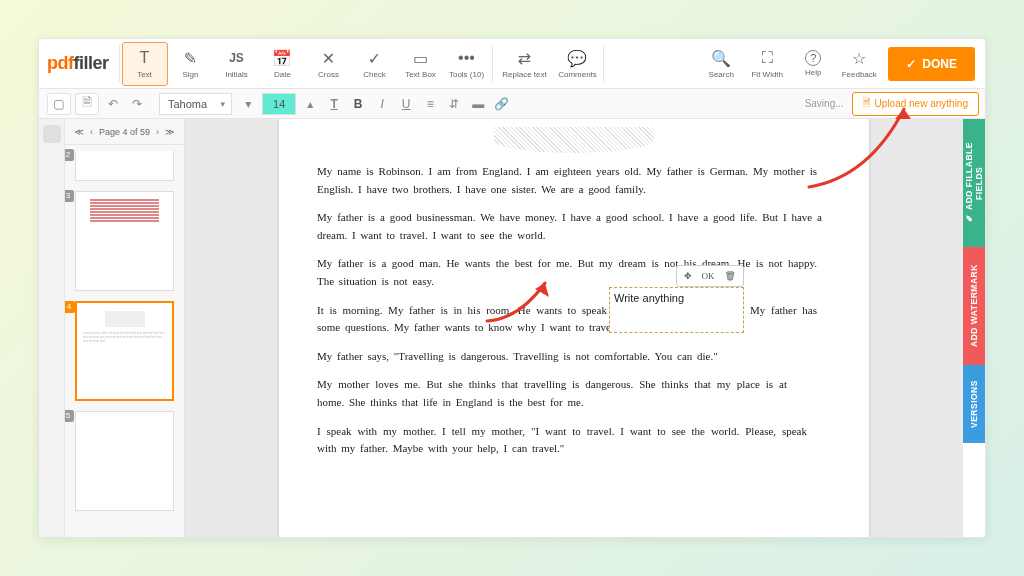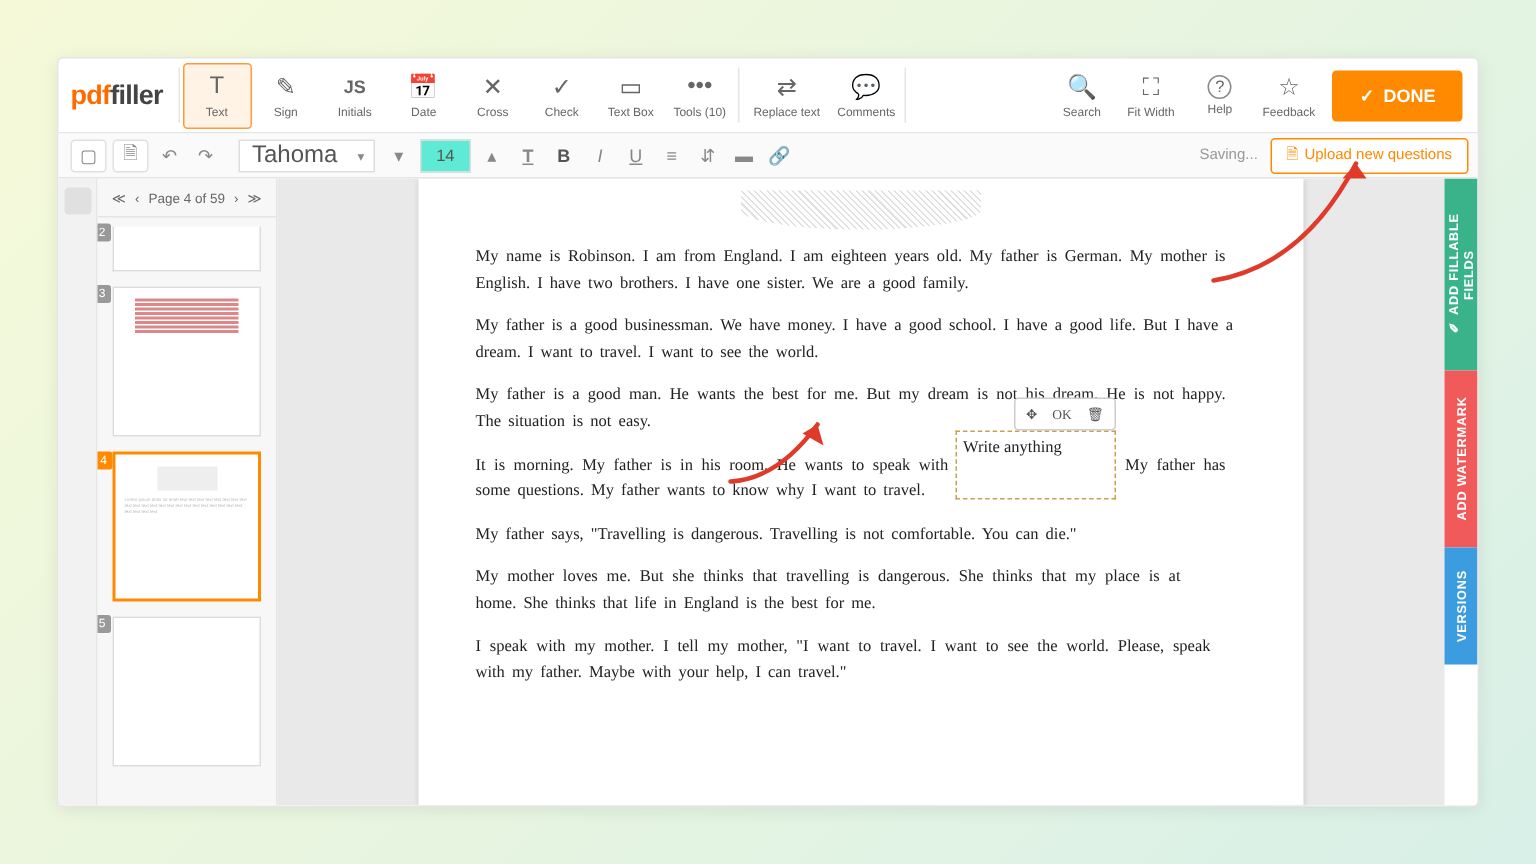--- a/index.html
+++ b/index.html
@@ -48,21 +48,21 @@
 }
 .done .chk { margin-right: 6px; }
 
 .fmt {
   display: flex; align-items: center; height: 30px;
   border-bottom: 1px solid #e5e5e5; background: #fafafa;
   padding: 0 6px;
 }
 .iconbtn { width: 24px; height: 22px; display:flex;align-items:center;justify-content:center; color:#888; cursor:pointer; font-size:12px; }
 .iconbtn.sq { border:1px solid #e0e0e0; border-radius:3px; background:#fff; margin:0 2px; }
-.ffam { border:1px solid #ddd; background:#fff; height:22px; padding:0 24px 0 8px; display:flex;align-items:center; font-size:16px; color:#555; position:relative; margin:0 4px; }
+.ffam { border:1px solid #ddd; background:#fff; height:22px; padding:0 24px 0 8px; display:flex;align-items:center; font-size:11px; color:#555; position:relative; margin:0 4px; }
 .ffam::after { content:"▾"; position:absolute; right:6px; font-size:9px; color:#888; }
 .fsize { border:1px solid #ddd; background:#5eead4; height:22px; width:34px; display:flex;align-items:center;justify-content:center; font-size:11px; color:#555; margin:0 2px; }
 .sv { font-size:10px; color:#999; }
 .upload { border:1px solid #ff8a00; color:#ff8a00; background:#fff; height:24px; padding:0 10px; display:flex;align-items:center; font-size:10px; border-radius:3px; margin-left:8px; }
 
 .body { flex:1; display:flex; overflow:hidden; }
 .left {
   width: 26px; background: #f2f2f2; border-right:1px solid #e5e5e5;
   display:flex; flex-direction:column; align-items:center; padding-top:6px; gap:4px;
 }
@@ -106,21 +106,21 @@
 }
 .annot-tools {
   background:#fff; border:1px solid #ccc; border-radius:3px;
   display:flex; gap:4px; padding:2px 4px; font-size:9px; color:#555;
   position:absolute; top:-22px; right:0;
   align-items:center;
 }
 .annot-tools span { padding:1px 3px; }
 .annot-box {
   border:1px dashed #c9a050; background:#fff;
-  height:46px; padding:2px 4px; font-size:11px; font-family:Liberation Serif, serif;margin-left:28px;
+  height:46px; padding:2px 4px; font-size:11px; font-family:Liberation Sans, sans-serif;
 }
 
 .rside {
   width:22px; display:flex; flex-direction:column;
 }
 .vtab {
   writing-mode: vertical-rl; transform: rotate(180deg);
   color:#fff; font-size:8.5px; font-weight:bold; letter-spacing:0.5px;
   padding:10px 0; text-align:center; flex-shrink:0;
   display:flex; align-items:center; justify-content:center;
@@ -223,21 +223,21 @@
     <div class="iconbtn" style="font-style:italic">I</div>
     <div class="iconbtn" style="text-decoration:underline">U</div>
     <div class="iconbtn">≡</div>
     <div class="iconbtn">⇵</div>
     <div class="iconbtn">▬</div>
     <div class="iconbtn">🔗</div>
     <div style="flex:1"></div>
     <span class="sv">Saving...</span>
     <div class="upload">
         <span style="margin-right:4px">🗎</span>
-        <span>Upload new questions</span>
+        <span>Upload new anything</span>
       </div>
   </div>
 
   <div class="body">
     <div class="left">
       <div class="ci"></div>
     </div>
 
     <div class="thumbs">
       <div class="tnav">

